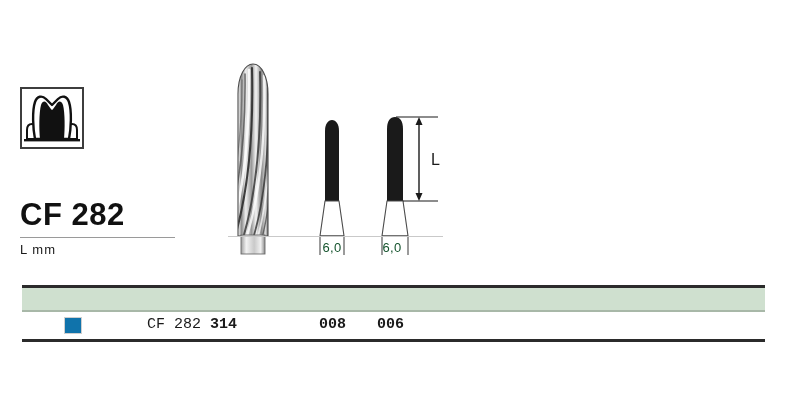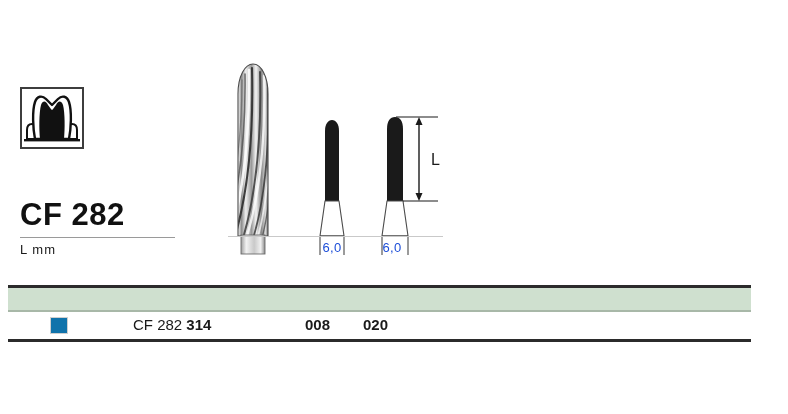--- a/index.html
+++ b/index.html
@@ -77,34 +77,35 @@
     width: 215px;
     height: 1px;
     background: #c9c9c9;
   }
 
   
   .dim-caption {
     position: absolute;
     top: 240px;
     font-size: 13px;
-    color: #1d4ed8;
+    color: #14532d;
     text-align: center;
     width: 40px;
     letter-spacing: 0.3px;
   }
   .dim-caption.c1 { left: 312px; }
   .dim-caption.c2 { left: 372px; }
 
   
   .ref-band {
     position: absolute;
-    left: 8px;
+    left: 22px;
     top: 285px;
     width: 743px;
+    font-family: Liberation Mono, monospace;
   }
   .rule-thick {
     width: 100%;
     height: 3px;
     background: #2b2b2b;
   }
   .band-green {
     width: 100%;
     height: 22px;
     background: #cfe0cf;
@@ -262,18 +263,18 @@
   <div class="dim-caption c1">6,0</div>
   <div class="dim-caption c2">6,0</div>
 
   <div class="ref-band">
     <div class="rule-thick"></div>
     <div class="band-green"></div>
     <div class="ref-row">
       <div class="swatch"></div>
       <div class="ref-code"><span>CF 282 </span><span class="iso">314</span></div>
       <div class="ref-size s1">008</div>
-      <div class="ref-size s2">020</div>
+      <div class="ref-size s2">006</div>
     </div>
     <div class="rule-bottom"></div>
   </div>
 
 </div>
 
 </body></html>

